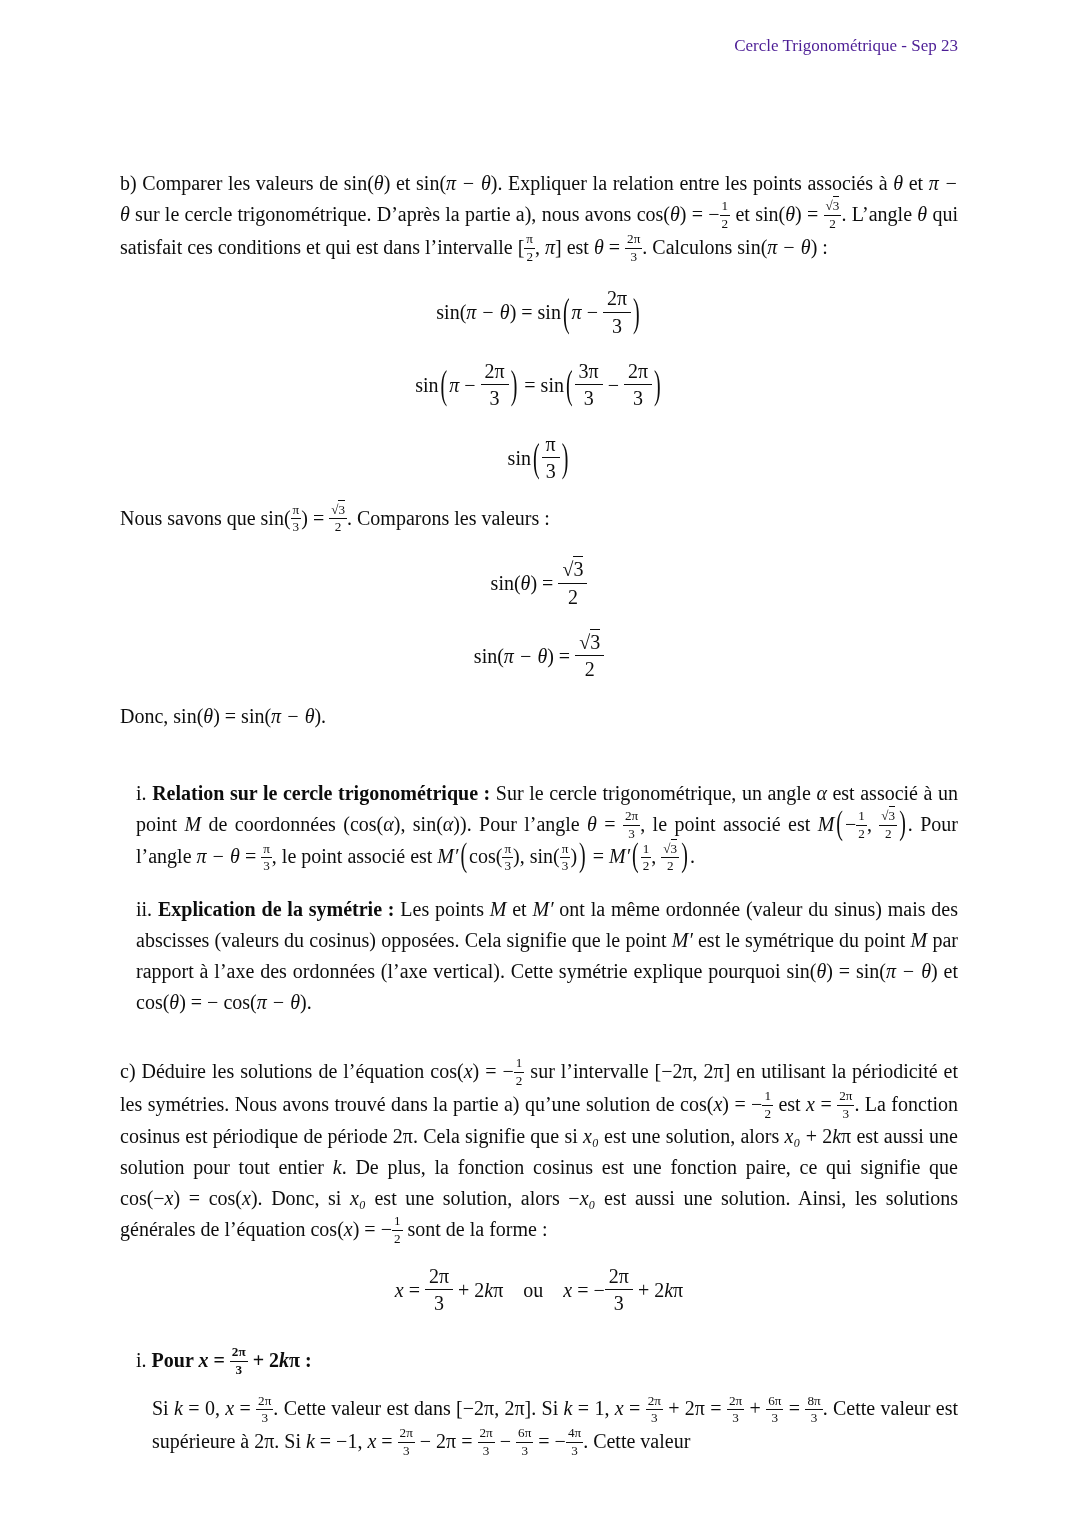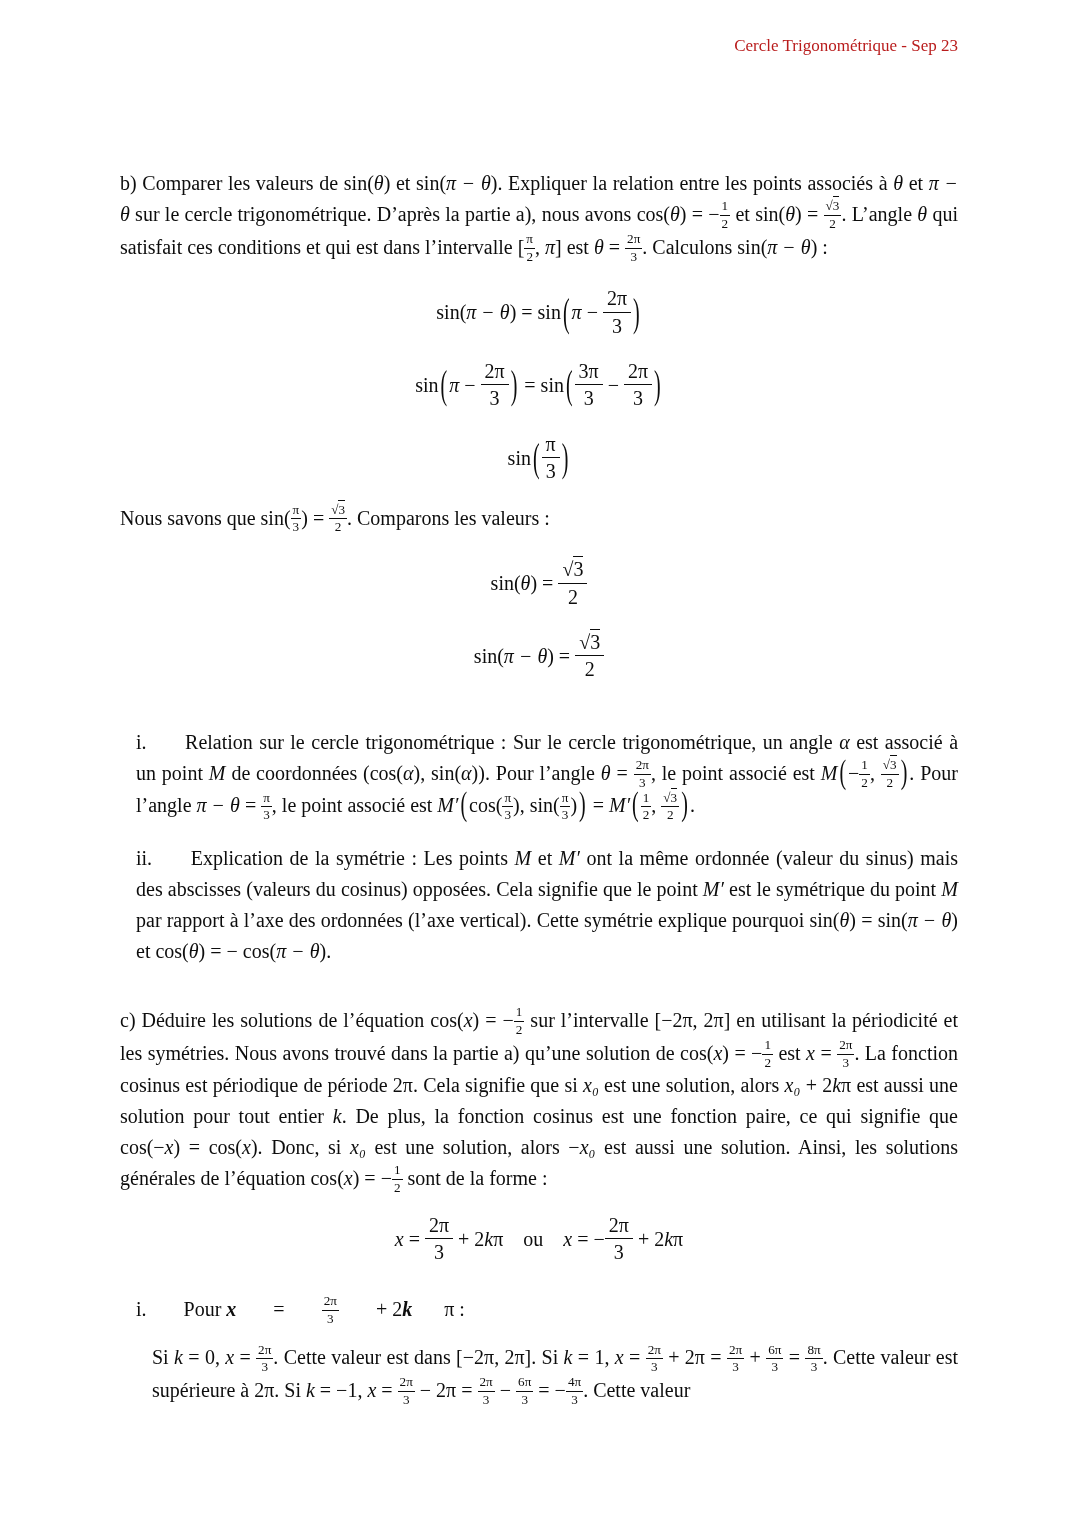--- a/index.html
+++ b/index.html
@@ -8,33 +8,33 @@
     position:relative;
     width:1080px;height:1527px;
     background:#ffffff;
     color:#0d0d0d;
     font-family:"Liberation Serif","DejaVu Serif",serif;
     font-size:20px;
     overflow:hidden;
   }
   .header{
     position:absolute;top:36px;right:122px;
-    font-size:17px;color:#b91c1c;
+    font-size:17px;color:#4c1d95;
   }
   .doc{
     position:absolute;top:150px;left:120px;width:838px;
   }
   .footer{
     position:absolute;top:1444px;left:0;width:100%;
     text-align:center;font-size:20px;color:#111;
   }
   .para{ text-align:justify; line-height:31px; margin-top:18px; }
   .eq{ text-align:center; margin-top:23px; margin-bottom:13px; line-height:normal; }
   .it{ font-style:italic; }
-  .bd{ font-weight:normal;margin-left:32px; }
+  .bd{ font-weight:bold; }
   .bdit{ font-weight:bold; font-style:italic; }
   
   .fr{ display:inline-block; text-align:center; vertical-align:-0.65em; }
   .fr .n{ display:block; border-bottom:1.4px solid currentColor; padding:0 4px 2px; line-height:1.12; }
   .fr .d{ display:block; padding:2px 4px 0; line-height:1.12; }
   .para .fr{ font-size:0.66em; vertical-align:-0.52em; }
   .para .fr .n{ padding:0 2px 1px; border-bottom-width:1.2px; }
   .para .fr .d{ padding:1px 2px 0; }
   .rad{ border-top:1.4px solid currentColor; padding-top:1px; }
   
@@ -58,20 +58,21 @@
 <div class="page" data-name="document-page">
   <div class="header" data-name="page-header-title">Cercle Trigonométrique - Sep 23</div>
   <main class="doc" data-name="document-body">
       <div class="para" data-name="paragraph-b"><span>b) Comparer les valeurs de sin(</span><span class="it">θ</span><span>) et sin(</span><span class="it">π − θ</span><span>). Expliquer la relation entre les points associés à </span><span class="it">θ</span><span> et </span><span class="it">π − θ</span><span> sur le cercle trigonométrique. D’après la partie a), nous avons cos(</span><span class="it">θ</span><span>) = −</span><span class="fr"><span class="n">1</span><span class="d">2</span></span><span> et sin(</span><span class="it">θ</span><span>) = </span><span class="fr"><span class="n">√<span class="rad">3</span></span><span class="d">2</span></span><span>. L’angle </span><span class="it">θ</span><span> qui satisfait ces conditions et qui est dans l’intervalle [</span><span class="fr"><span class="n">π</span><span class="d">2</span></span><span>, </span><span class="it">π</span><span>] est </span><span class="it">θ</span><span> = </span><span class="fr"><span class="n">2π</span><span class="d">3</span></span><span>. Calculons sin(</span><span class="it">π − θ</span><span>) :</span></div>
       <div class="eq" data-name="equation-1"><span>sin(</span><span class="it">π − θ</span><span>) = sin</span><span class="bp">(</span><span class="it">π</span><span> − </span><span class="fr"><span class="n">2π</span><span class="d">3</span></span><span class="bp">)</span></div>
       <div class="eq" data-name="equation-2"><span>sin</span><span class="bp">(</span><span class="it">π</span><span> − </span><span class="fr"><span class="n">2π</span><span class="d">3</span></span><span class="bp">)</span><span> = sin</span><span class="bp">(</span><span class="fr"><span class="n">3π</span><span class="d">3</span></span><span> − </span><span class="fr"><span class="n">2π</span><span class="d">3</span></span><span class="bp">)</span></div>
       <div class="eq" data-name="equation-3"><span>sin</span><span class="bp">(</span><span class="fr"><span class="n">π</span><span class="d">3</span></span><span class="bp">)</span></div>
       <div class="para" data-name="paragraph-nous-savons"><span>Nous savons que sin(</span><span class="fr"><span class="n">π</span><span class="d">3</span></span><span>) = </span><span class="fr"><span class="n">√<span class="rad">3</span></span><span class="d">2</span></span><span>. Comparons les valeurs :</span></div>
       <div class="eq" data-name="equation-4"><span>sin(</span><span class="it">θ</span><span>) = </span><span class="fr"><span class="n">√<span class="rad">3</span></span><span class="d">2</span></span></div>
       <div class="eq" data-name="equation-5"><span>sin(</span><span class="it">π − θ</span><span>) = </span><span class="fr"><span class="n">√<span class="rad">3</span></span><span class="d">2</span></span></div>
+      <div class="para" data-name="paragraph-donc"><span>Donc, sin(</span><span class="it">θ</span><span>) = sin(</span><span class="it">π − θ</span><span>).</span></div>
       <div class="para" data-name="list-item-i"><span>i. </span><span class="bd">Relation sur le cercle trigonométrique : </span><span>Sur le cercle trigonométrique, un angle </span><span class="it">α</span><span> est associé à un point </span><span class="it">M</span><span> de coordonnées (cos(</span><span class="it">α</span><span>), sin(</span><span class="it">α</span><span>)). Pour l’angle </span><span class="it">θ</span><span> = </span><span class="fr"><span class="n">2π</span><span class="d">3</span></span><span>, le point associé est </span><span class="it">M</span><span class="bp">(</span><span>−</span><span class="fr"><span class="n">1</span><span class="d">2</span></span><span>, </span><span class="fr"><span class="n">√<span class="rad">3</span></span><span class="d">2</span></span><span class="bp">)</span><span>. Pour l’angle </span><span class="it">π − θ</span><span> = </span><span class="fr"><span class="n">π</span><span class="d">3</span></span><span>, le point associé est </span><span class="it">M′</span><span class="bp">(</span><span>cos(</span><span class="fr"><span class="n">π</span><span class="d">3</span></span><span>), sin(</span><span class="fr"><span class="n">π</span><span class="d">3</span></span><span>)</span><span class="bp">)</span><span> = </span><span class="it">M′</span><span class="bp">(</span><span class="fr"><span class="n">1</span><span class="d">2</span></span><span>, </span><span class="fr"><span class="n">√<span class="rad">3</span></span><span class="d">2</span></span><span class="bp">)</span><span>.</span></div>
       <div class="para" data-name="list-item-ii"><span>ii. </span><span class="bd">Explication de la symétrie : </span><span>Les points </span><span class="it">M</span><span> et </span><span class="it">M′</span><span> ont la même ordonnée (valeur du sinus) mais des abscisses (valeurs du cosinus) opposées. Cela signifie que le point </span><span class="it">M′</span><span> est le symétrique du point </span><span class="it">M</span><span> par rapport à l’axe des ordonnées (l’axe vertical). Cette symétrie explique pourquoi sin(</span><span class="it">θ</span><span>) = sin(</span><span class="it">π − θ</span><span>) et cos(</span><span class="it">θ</span><span>) = − cos(</span><span class="it">π − θ</span><span>).</span></div>
       <div class="para" data-name="paragraph-c"><span>c) Déduire les solutions de l’équation cos(</span><span class="it">x</span><span>) = −</span><span class="fr"><span class="n">1</span><span class="d">2</span></span><span> sur l’intervalle [−2π, 2π] en utilisant la périodicité et les symétries. Nous avons trouvé dans la partie a) qu’une solution de cos(</span><span class="it">x</span><span>) = −</span><span class="fr"><span class="n">1</span><span class="d">2</span></span><span> est </span><span class="it">x</span><span> = </span><span class="fr"><span class="n">2π</span><span class="d">3</span></span><span>. La fonction cosinus est périodique de période 2π. Cela signifie que si </span><span class="it">x₀</span><span> est une solution, alors </span><span class="it">x₀</span><span> + 2</span><span class="it">k</span><span>π est aussi une solution pour tout entier </span><span class="it">k</span><span>. De plus, la fonction cosinus est une fonction paire, ce qui signifie que cos(−</span><span class="it">x</span><span>) = cos(</span><span class="it">x</span><span>). Donc, si </span><span class="it">x₀</span><span> est une solution, alors −</span><span class="it">x₀</span><span> est aussi une solution. Ainsi, les solutions générales de l’équation cos(</span><span class="it">x</span><span>) = −</span><span class="fr"><span class="n">1</span><span class="d">2</span></span><span> sont de la forme :</span></div>
       <div class="eq" data-name="equation-general-solutions"><span class="it">x</span><span> = </span><span class="fr"><span class="n">2π</span><span class="d">3</span></span><span> + 2</span><span class="it">k</span><span>π ou </span><span class="it">x</span><span> = −</span><span class="fr"><span class="n">2π</span><span class="d">3</span></span><span> + 2</span><span class="it">k</span><span>π</span></div>
       <div class="para" data-name="heading-pour-k"><span>i. </span><span class="bd">Pour </span><span class="bdit">x</span><span class="bd"> = </span><span class="fr bd"><span class="n">2π</span><span class="d">3</span></span><span class="bd"> + 2</span><span class="bdit">k</span><span class="bd">π :</span></div>
       <div class="para" data-name="paragraph-k-cases"><span>Si </span><span class="it">k</span><span> = 0, </span><span class="it">x</span><span> = </span><span class="fr"><span class="n">2π</span><span class="d">3</span></span><span>. Cette valeur est dans [−2π, 2π]. Si </span><span class="it">k</span><span> = 1, </span><span class="it">x</span><span> = </span><span class="fr"><span class="n">2π</span><span class="d">3</span></span><span> + 2π = </span><span class="fr"><span class="n">2π</span><span class="d">3</span></span><span> + </span><span class="fr"><span class="n">6π</span><span class="d">3</span></span><span> = </span><span class="fr"><span class="n">8π</span><span class="d">3</span></span><span>. Cette valeur est supérieure à 2π. Si </span><span class="it">k</span><span> = −1, </span><span class="it">x</span><span> = </span><span class="fr"><span class="n">2π</span><span class="d">3</span></span><span> − 2π = </span><span class="fr"><span class="n">2π</span><span class="d">3</span></span><span> − </span><span class="fr"><span class="n">6π</span><span class="d">3</span></span><span> = −</span><span class="fr"><span class="n">4π</span><span class="d">3</span></span><span>. Cette valeur</span></div>
     </main>
 </div>
 
 </body></html>

